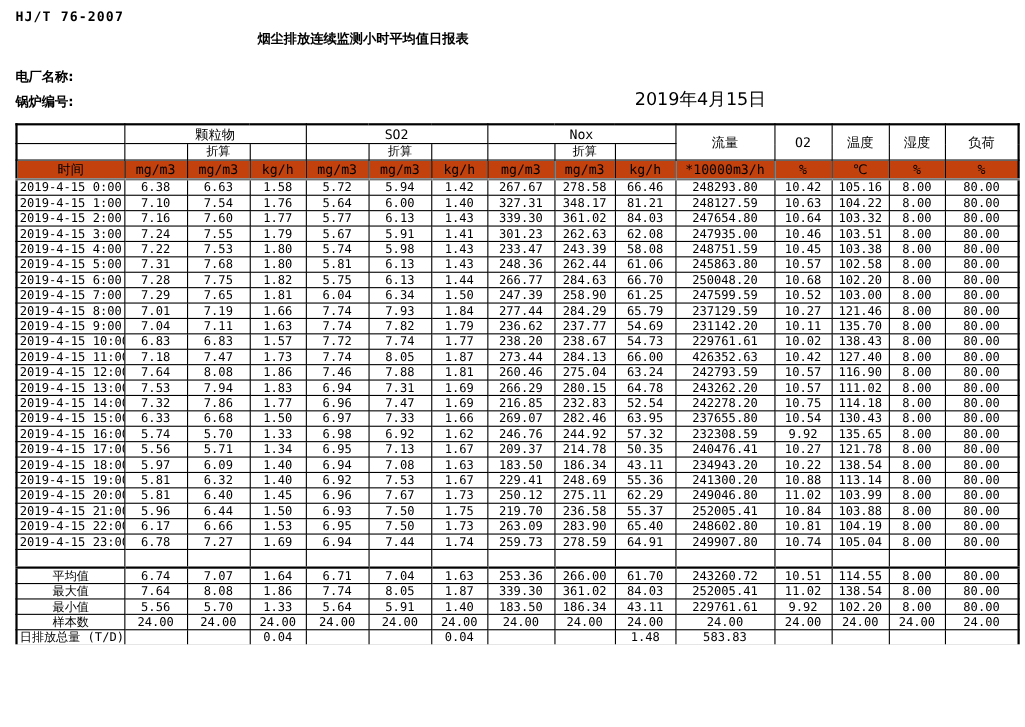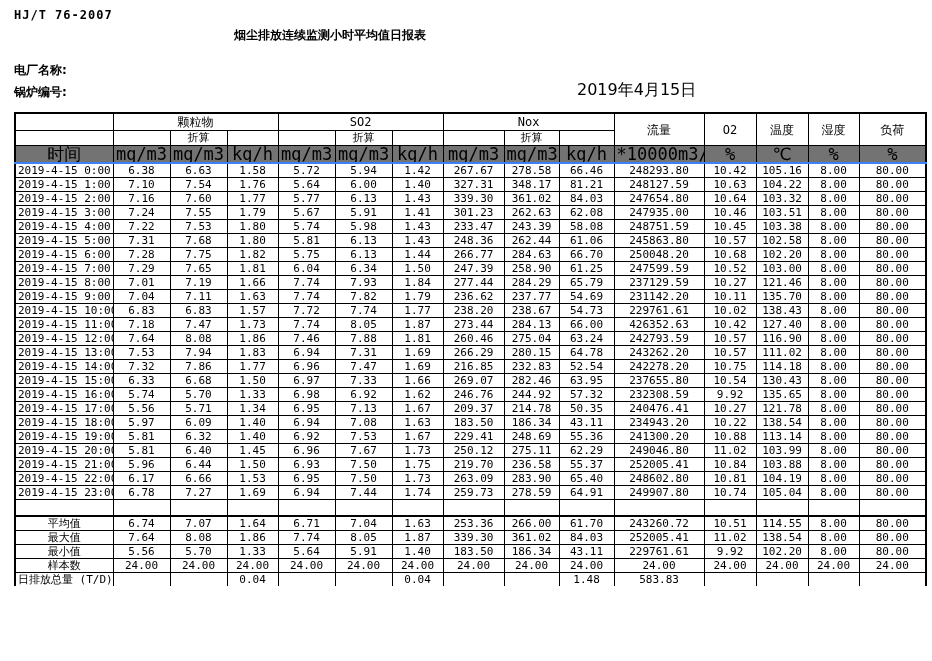--- a/index.html
+++ b/index.html
@@ -12,21 +12,21 @@
   .plant-label{position:absolute;top:62px;left:14px;font-size:12px;font-weight:bold;}
   .boiler-label{position:absolute;top:84px;left:14px;font-size:12px;font-weight:bold;}
   .report-date{position:absolute;top:80px;left:553px;font-size:16px;margin-left:24px;}
   table.report{position:absolute;top:112px;left:14px;width:911px;border-collapse:collapse;
          table-layout:fixed;border:2px solid #000;
          font-family:"DejaVu Sans Mono","DejaVu Sans",monospace;}
   table.report td{border:1px solid #000;font-size:11px;line-height:12px;height:13px;
          padding:0 2px;text-align:center;overflow:hidden;white-space:nowrap;}
   tr.group-row td{height:16px;font-size:12px;}
   tr.sub-row td{height:14px;font-size:11px;}
-  tr.unit-row td{height:16px;background:#737373;border-bottom:2px solid #3b82f6;font-size:17px;}
+  tr.unit-row td{height:16px;background:#c2410c;border-bottom:2px solid #737373;font-size:12px;}
   td.time, .data-row td:first-child{text-align:right;padding-right:5px;}
   td.flow{text-align:right;padding-right:8px;}
   tr.blank-row td{height:15px;}
   tr.first-summary td{border-top:2px solid #000;}
   tr.summary-row td{height:13px;}
   td.label{text-align:right;padding-right:4px;}
   td.label.left{text-align:left;padding-left:2px;}
   .footer-note{position:absolute;top:620px;left:14px;font-size:12px;
                font-family:"DejaVu Sans Mono","DejaVu Sans",monospace;}
   .footer-org{position:absolute;top:639px;left:14px;font-size:12px;}

